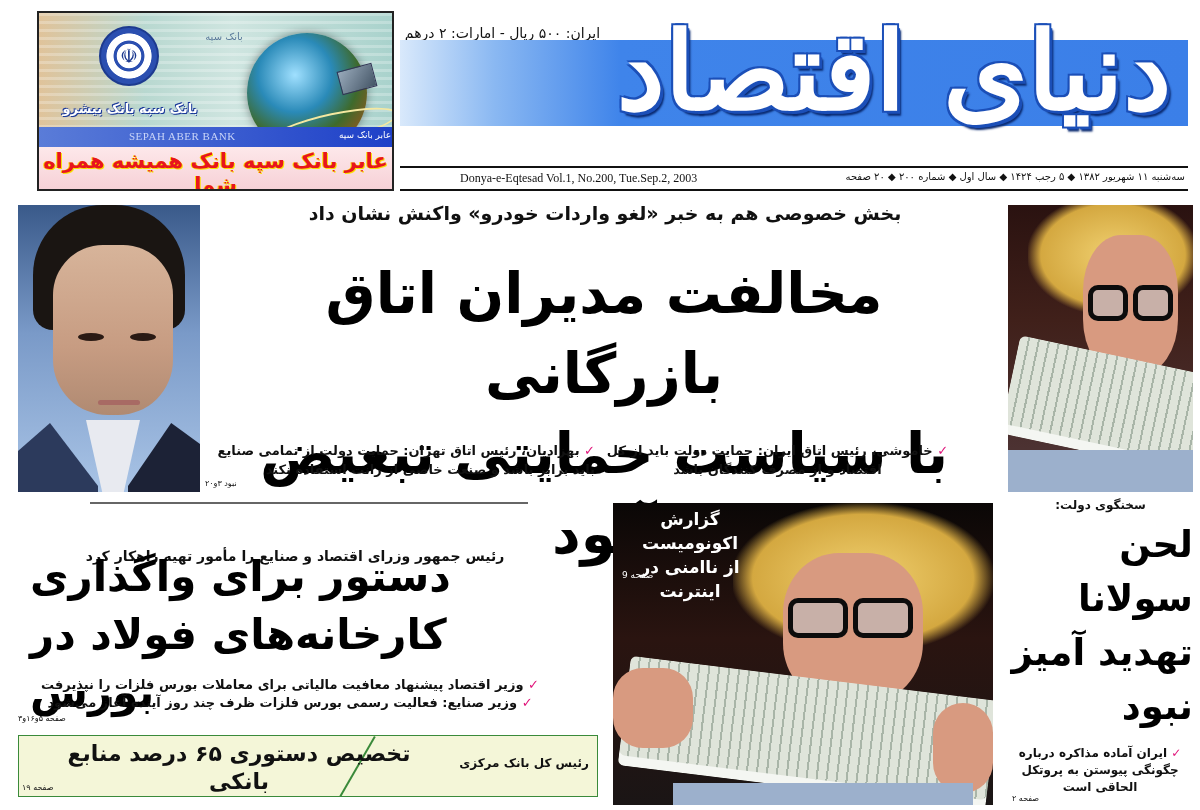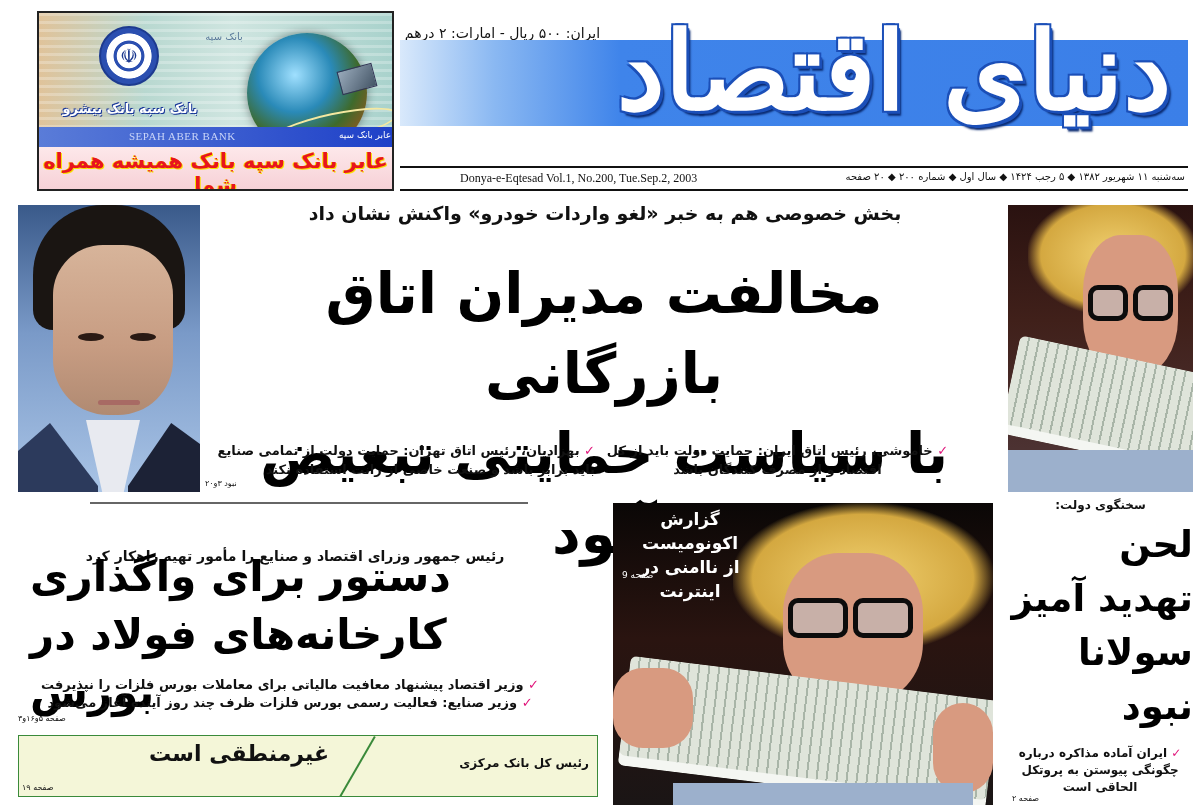--- a/index.html
+++ b/index.html
@@ -175,20 +175,21 @@
     <span class="check">✓</span>
     <span>وزیر صنایع: فعالیت رسمی بورس فلزات ظرف چند روز آینده آغاز می‌شود</span>
   </div>
 </div>
 <div class="abs pageref2">صفحه ۵و۱۶و۳</div>
 
 <div class="abs greenbox">
   <div class="abs gb-diag"></div>
   <div class="abs gb-label">رئیس کل بانک مرکزی</div>
   <div class="abs gb-head">
+    <div>تخصیص دستوری ۶۵ درصد منابع بانکی</div>
     <div>غیرمنطقی است</div>
   </div>
   <div class="abs gb-page">صفحه ۱۹</div>
 </div>
 
 <div class="abs photo-mid">
   <div class="hair" style="left:120px;top:0px;width:260px;height:150px;"></div>
   <div class="skin" style="left:170px;top:50px;width:140px;height:150px;"></div>
   <div class="glass" style="left:175px;top:95px;width:60px;height:40px;"></div>
   <div class="glass" style="left:240px;top:95px;width:60px;height:40px;"></div>
@@ -199,21 +200,21 @@
 </div>
 <div class="abs mid-caption">
   <div>گزارش اکونومیست</div>
   <div>از ناامنی در اینترنت</div>
 </div>
 <div class="abs mid-page">صفحه 9</div>
 
 <div class="abs r-kicker">سخنگوی دولت:</div>
 <div class="abs r-head">
   <div>لحن</div>
+  <div>سولانا</div>
   <div>تهدید آمیز</div>
-  <div>سولانا</div>
   <div>نبود</div>
 </div>
 <div class="abs r-bullet">
   <span class="check">✓</span>
   <span>ایران آماده مذاکره درباره چگونگی پیوستن به پروتکل الحاقی است</span>
 </div>
 <div class="abs r-page">صفحه ۲</div>
 
 </body></html>

